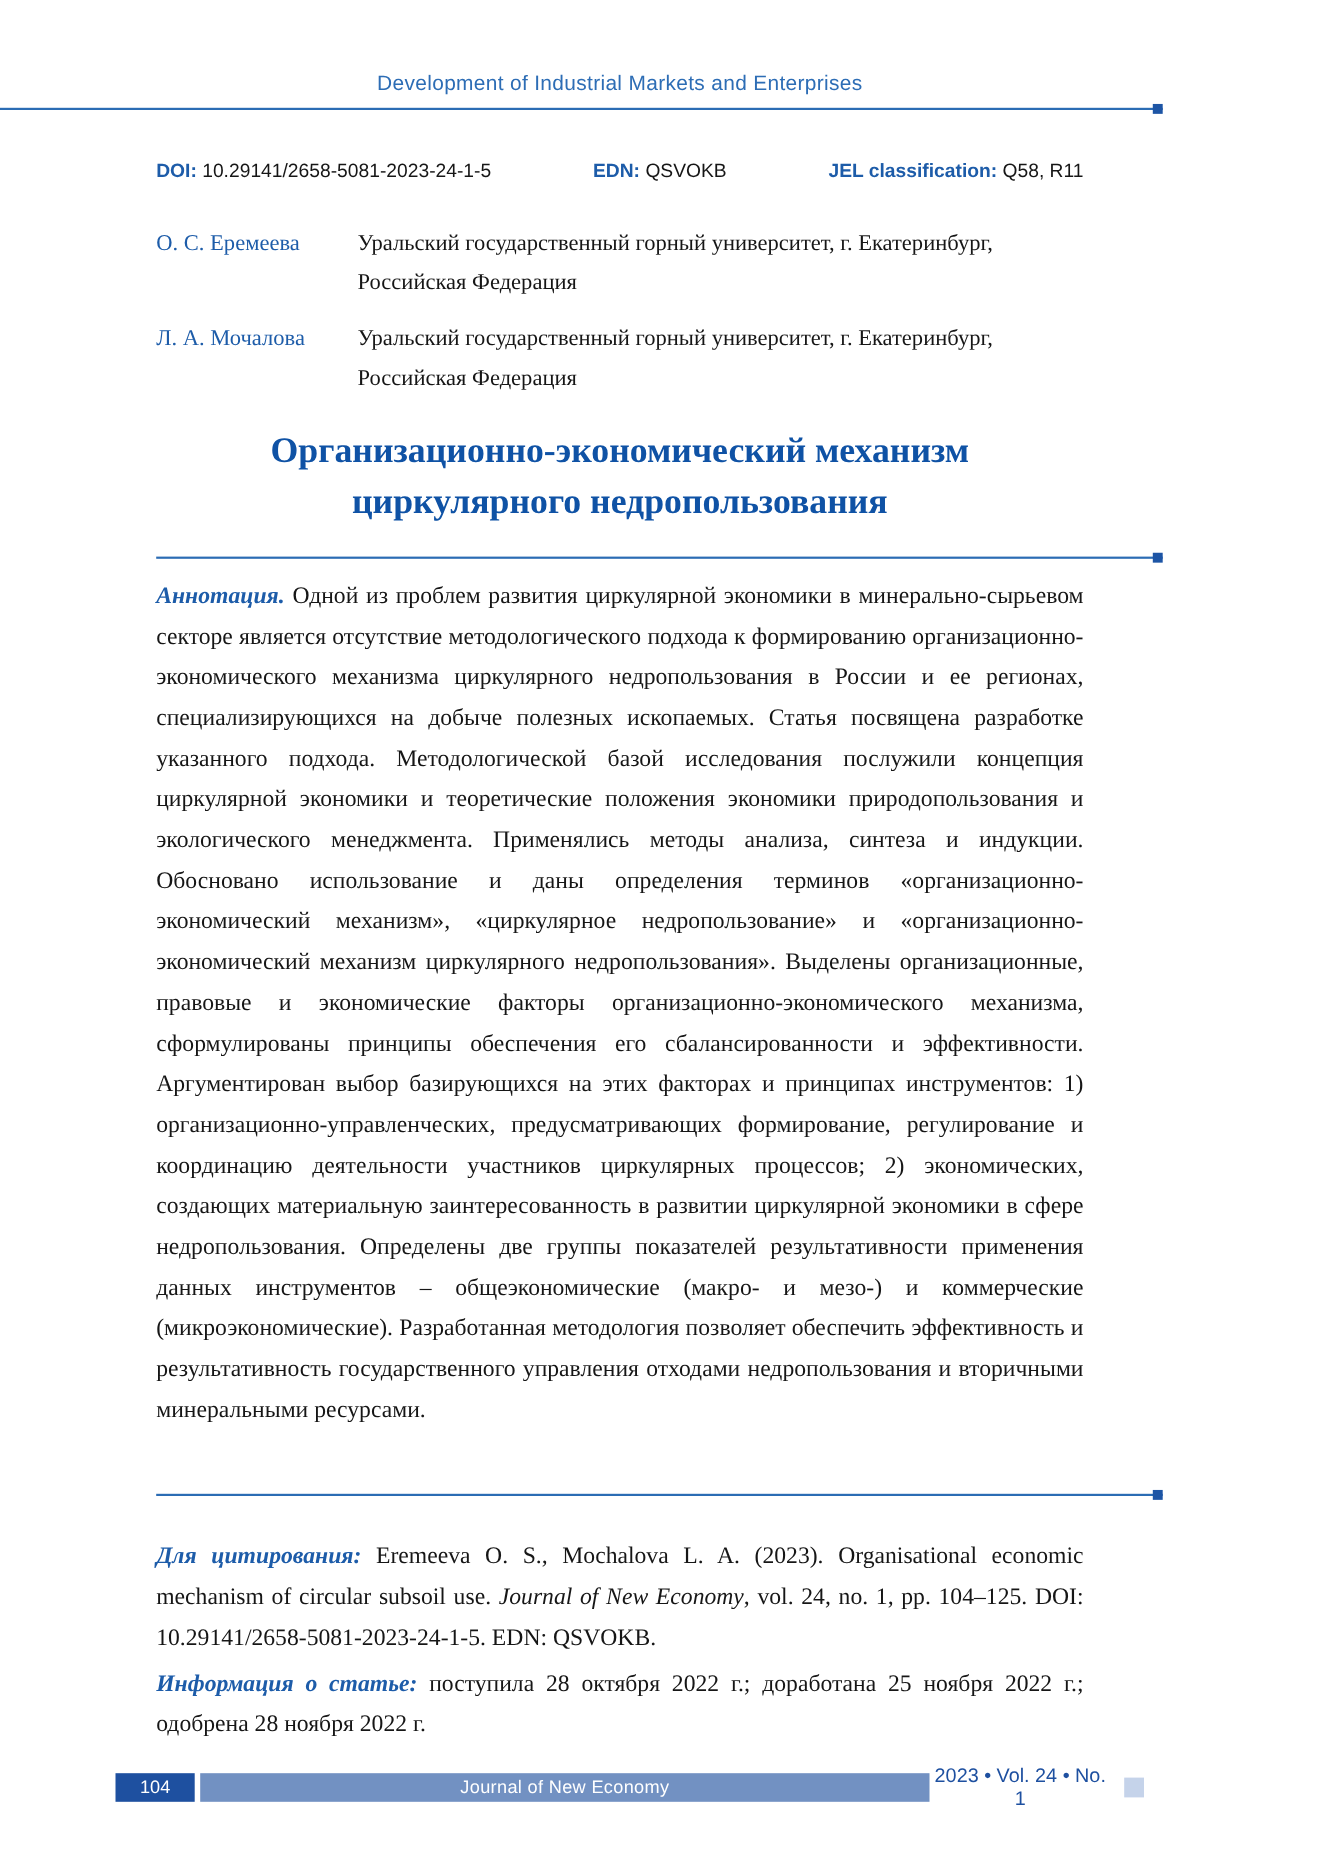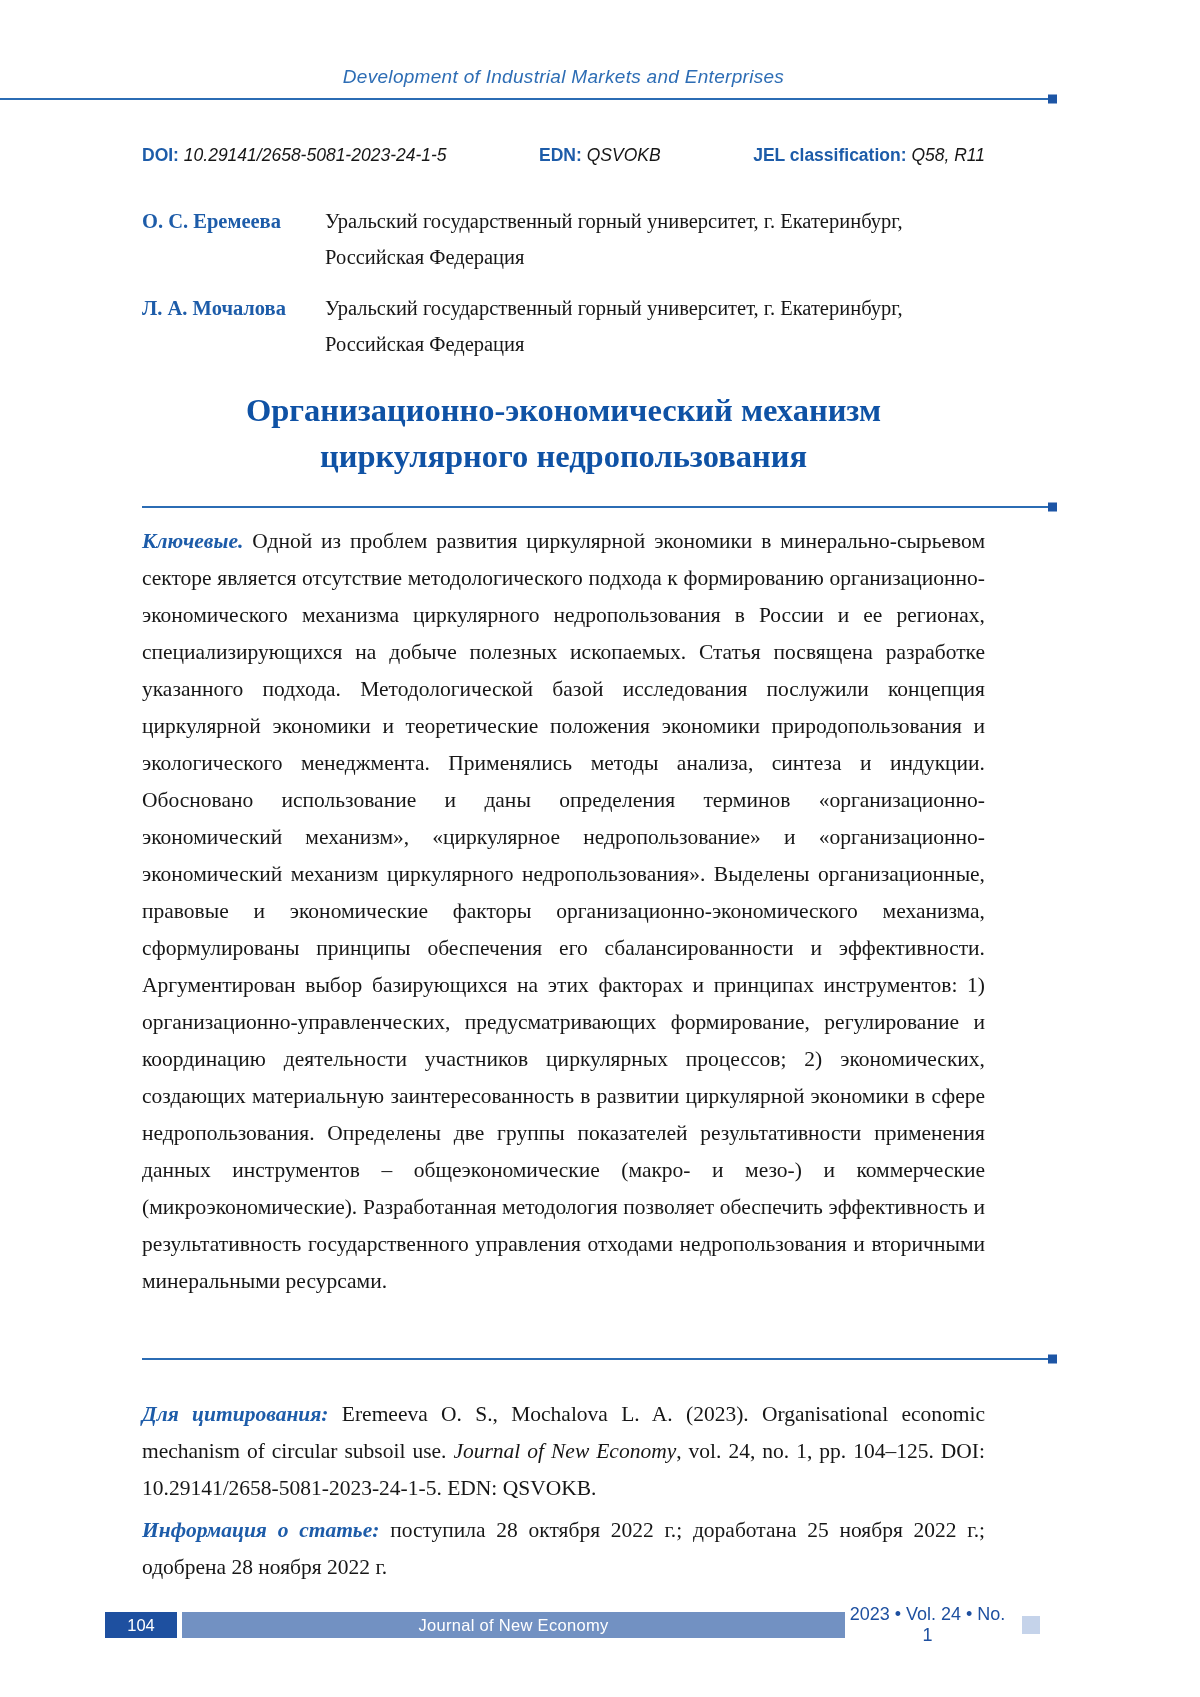--- a/index.html
+++ b/index.html
@@ -16,21 +16,20 @@
   
   .running-head { padding-top: 66px; }
   .rh-text {
     width: 843px;
     margin-left: 142px;
     text-align: center;
     font-family: "Liberation Sans", sans-serif;
     font-size: 19px;
     color: #2d6db5;
     letter-spacing: 0.3px;
-    font-style: italic;
   }
   
   .rule { position: relative; height: 2px; background: #2b6cb4; }
   .rule-full { width: 1057px; margin-top: 10px; }
   .rule-mid  { width: 915px; margin-left: 142px; }
   .endcap {
     position: absolute; right: 0; top: 50%;
     transform: translateY(-50%);
     width: 9px; height: 9px;
     background: #1d55a5;
@@ -41,33 +40,33 @@
     display: flex;
     justify-content: space-between;
     width: 843px;
     margin: 44px 0 0 142px;
     font-family: "Liberation Sans", sans-serif;
     font-size: 17.5px;
     line-height: 22px;
     white-space: nowrap;
   }
   .meta-label { color: #1d5ca9; font-weight: bold; }
-  .meta-value { color: #161616; font-style: italic; }
+  .meta-value { color: #161616; }
 
   
   .authors {
     display: grid;
     grid-template-columns: 183px 1fr;
     row-gap: 15px;
     width: 843px;
     margin: 37px 0 0 142px;
     font-size: 20.5px;
     line-height: 36px;
   }
-  .author-name { color: #1d5ca9; font-weight: bold; }
+  .author-name { color: #1d5ca9; font-weight: normal; }
   .author-affiliation { width: 600px; }
 
   
   .title {
     width: 843px;
     margin: 25px 0 0 142px;
     font-family: Liberation Serif, serif;
     font-weight: bold;
     font-size: 32.5px;
     line-height: 46px;
@@ -159,21 +158,21 @@
     <div class="author-affiliation">Уральский государственный горный университет, г. Екатеринбург, Российская Федерация</div>
   </div>
 
   <h1 class="title">Организационно-экономический механизм циркулярного недропользования</h1>
 
   <div class="rule rule-mid rule-under-title">
     <span class="endcap"></span>
   </div>
 
   <p class="para abstract">
-    <span class="para-label">Ключевые.</span>
+    <span class="para-label">Аннотация.</span>
     <span>Одной из проблем развития циркулярной экономики в минерально-сырьевом секторе является отсутствие методологического подхода к формированию организационно-экономического механизма циркулярного недропользования в России и ее регионах, специализирующихся на добыче полезных ископаемых. Статья посвящена разработке указанного подхода. Методологической базой исследования послужили концепция циркулярной экономики и теоретические положения экономики природопользования и экологического менеджмента. Применялись методы анализа, синтеза и индукции. Обосновано использование и даны определения терминов «организационно-экономический механизм», «циркулярное недропользование» и «организационно-экономический механизм циркулярного недропользования». Выделены организационные, правовые и экономические факторы организационно-экономического механизма, сформулированы принципы обеспечения его сбалансированности и эффективности. Аргументирован выбор базирующихся на этих факторах и принципах инструментов: 1) организационно-управленческих, предусматривающих формирование, регулирование и координацию деятельности участников циркулярных процессов; 2) экономических, создающих материальную заинтересованность в развитии циркулярной экономики в сфере недропользования. Определены две группы показателей результативности применения данных инструментов – общеэкономические (макро- и мезо-) и коммерческие (микроэкономические). Разработанная методология позволяет обеспечить эффективность и результативность государственного управления отходами недропользования и вторичными минеральными ресурсами.</span>
   </p>
 
 
   <div class="rule rule-mid rule-above-citation">
     <span class="endcap"></span>
   </div>
 
   <p class="para citation">
     <span class="para-label">Для цитирования:</span>

